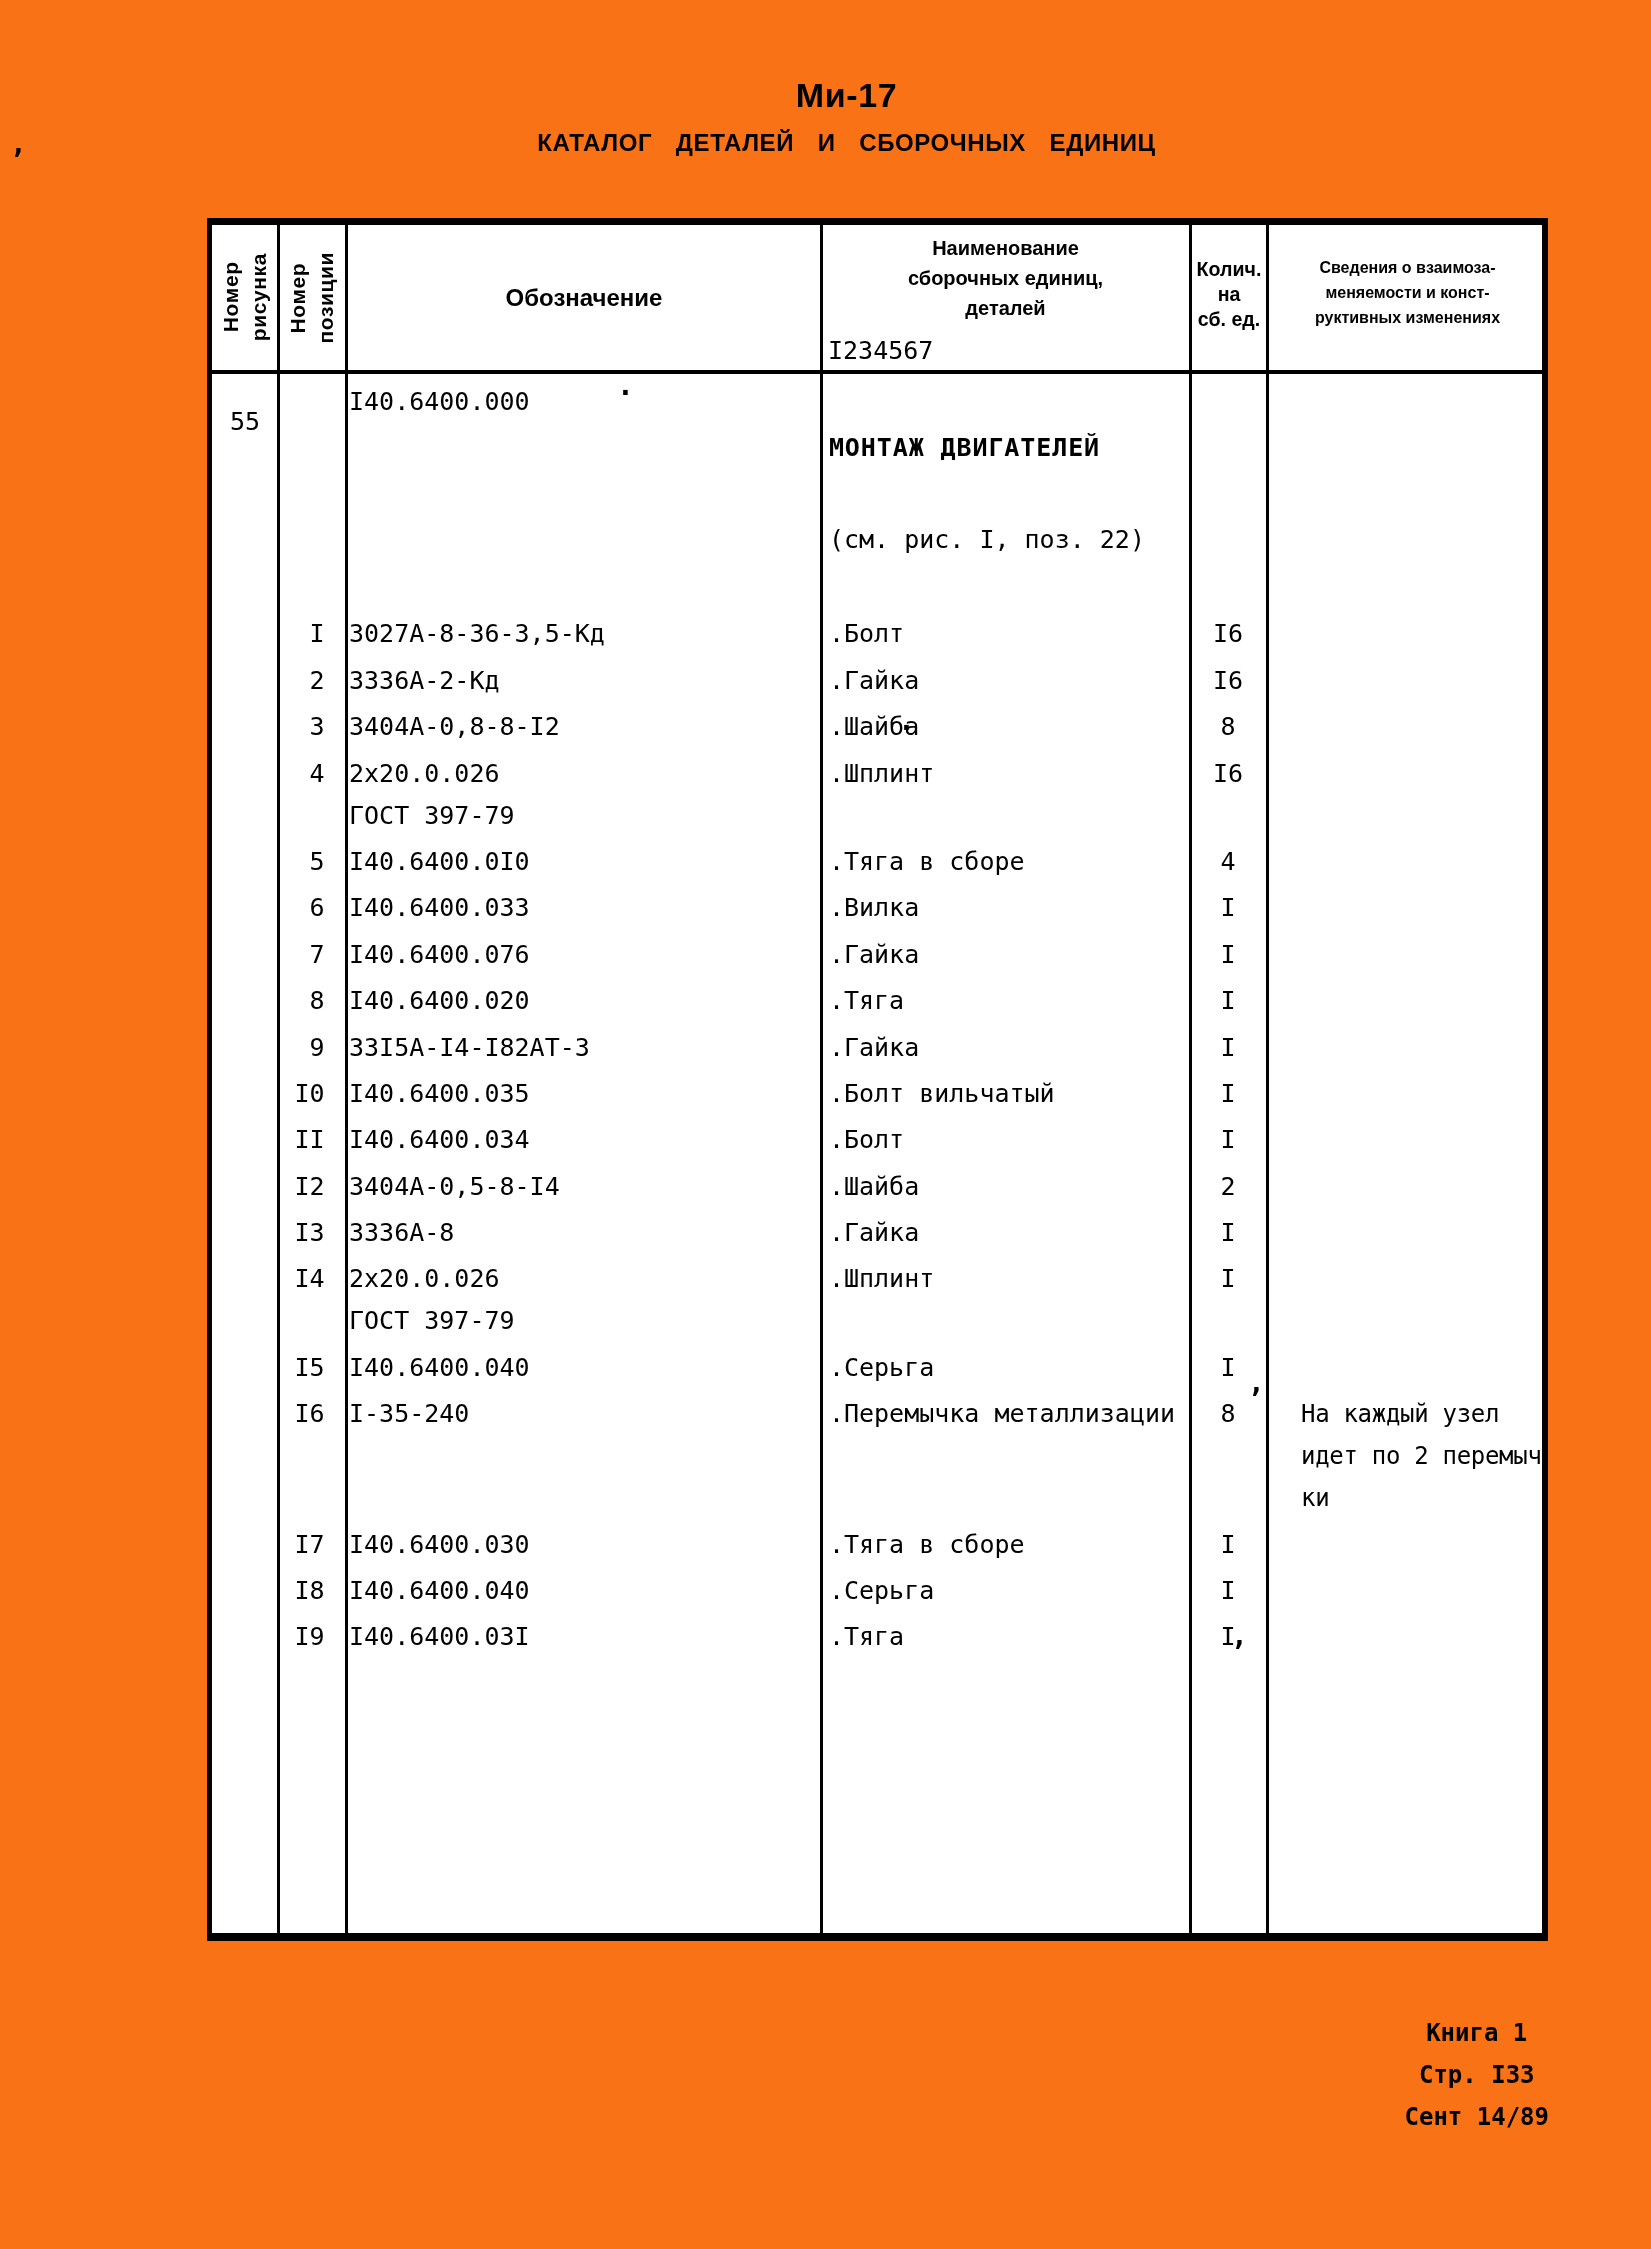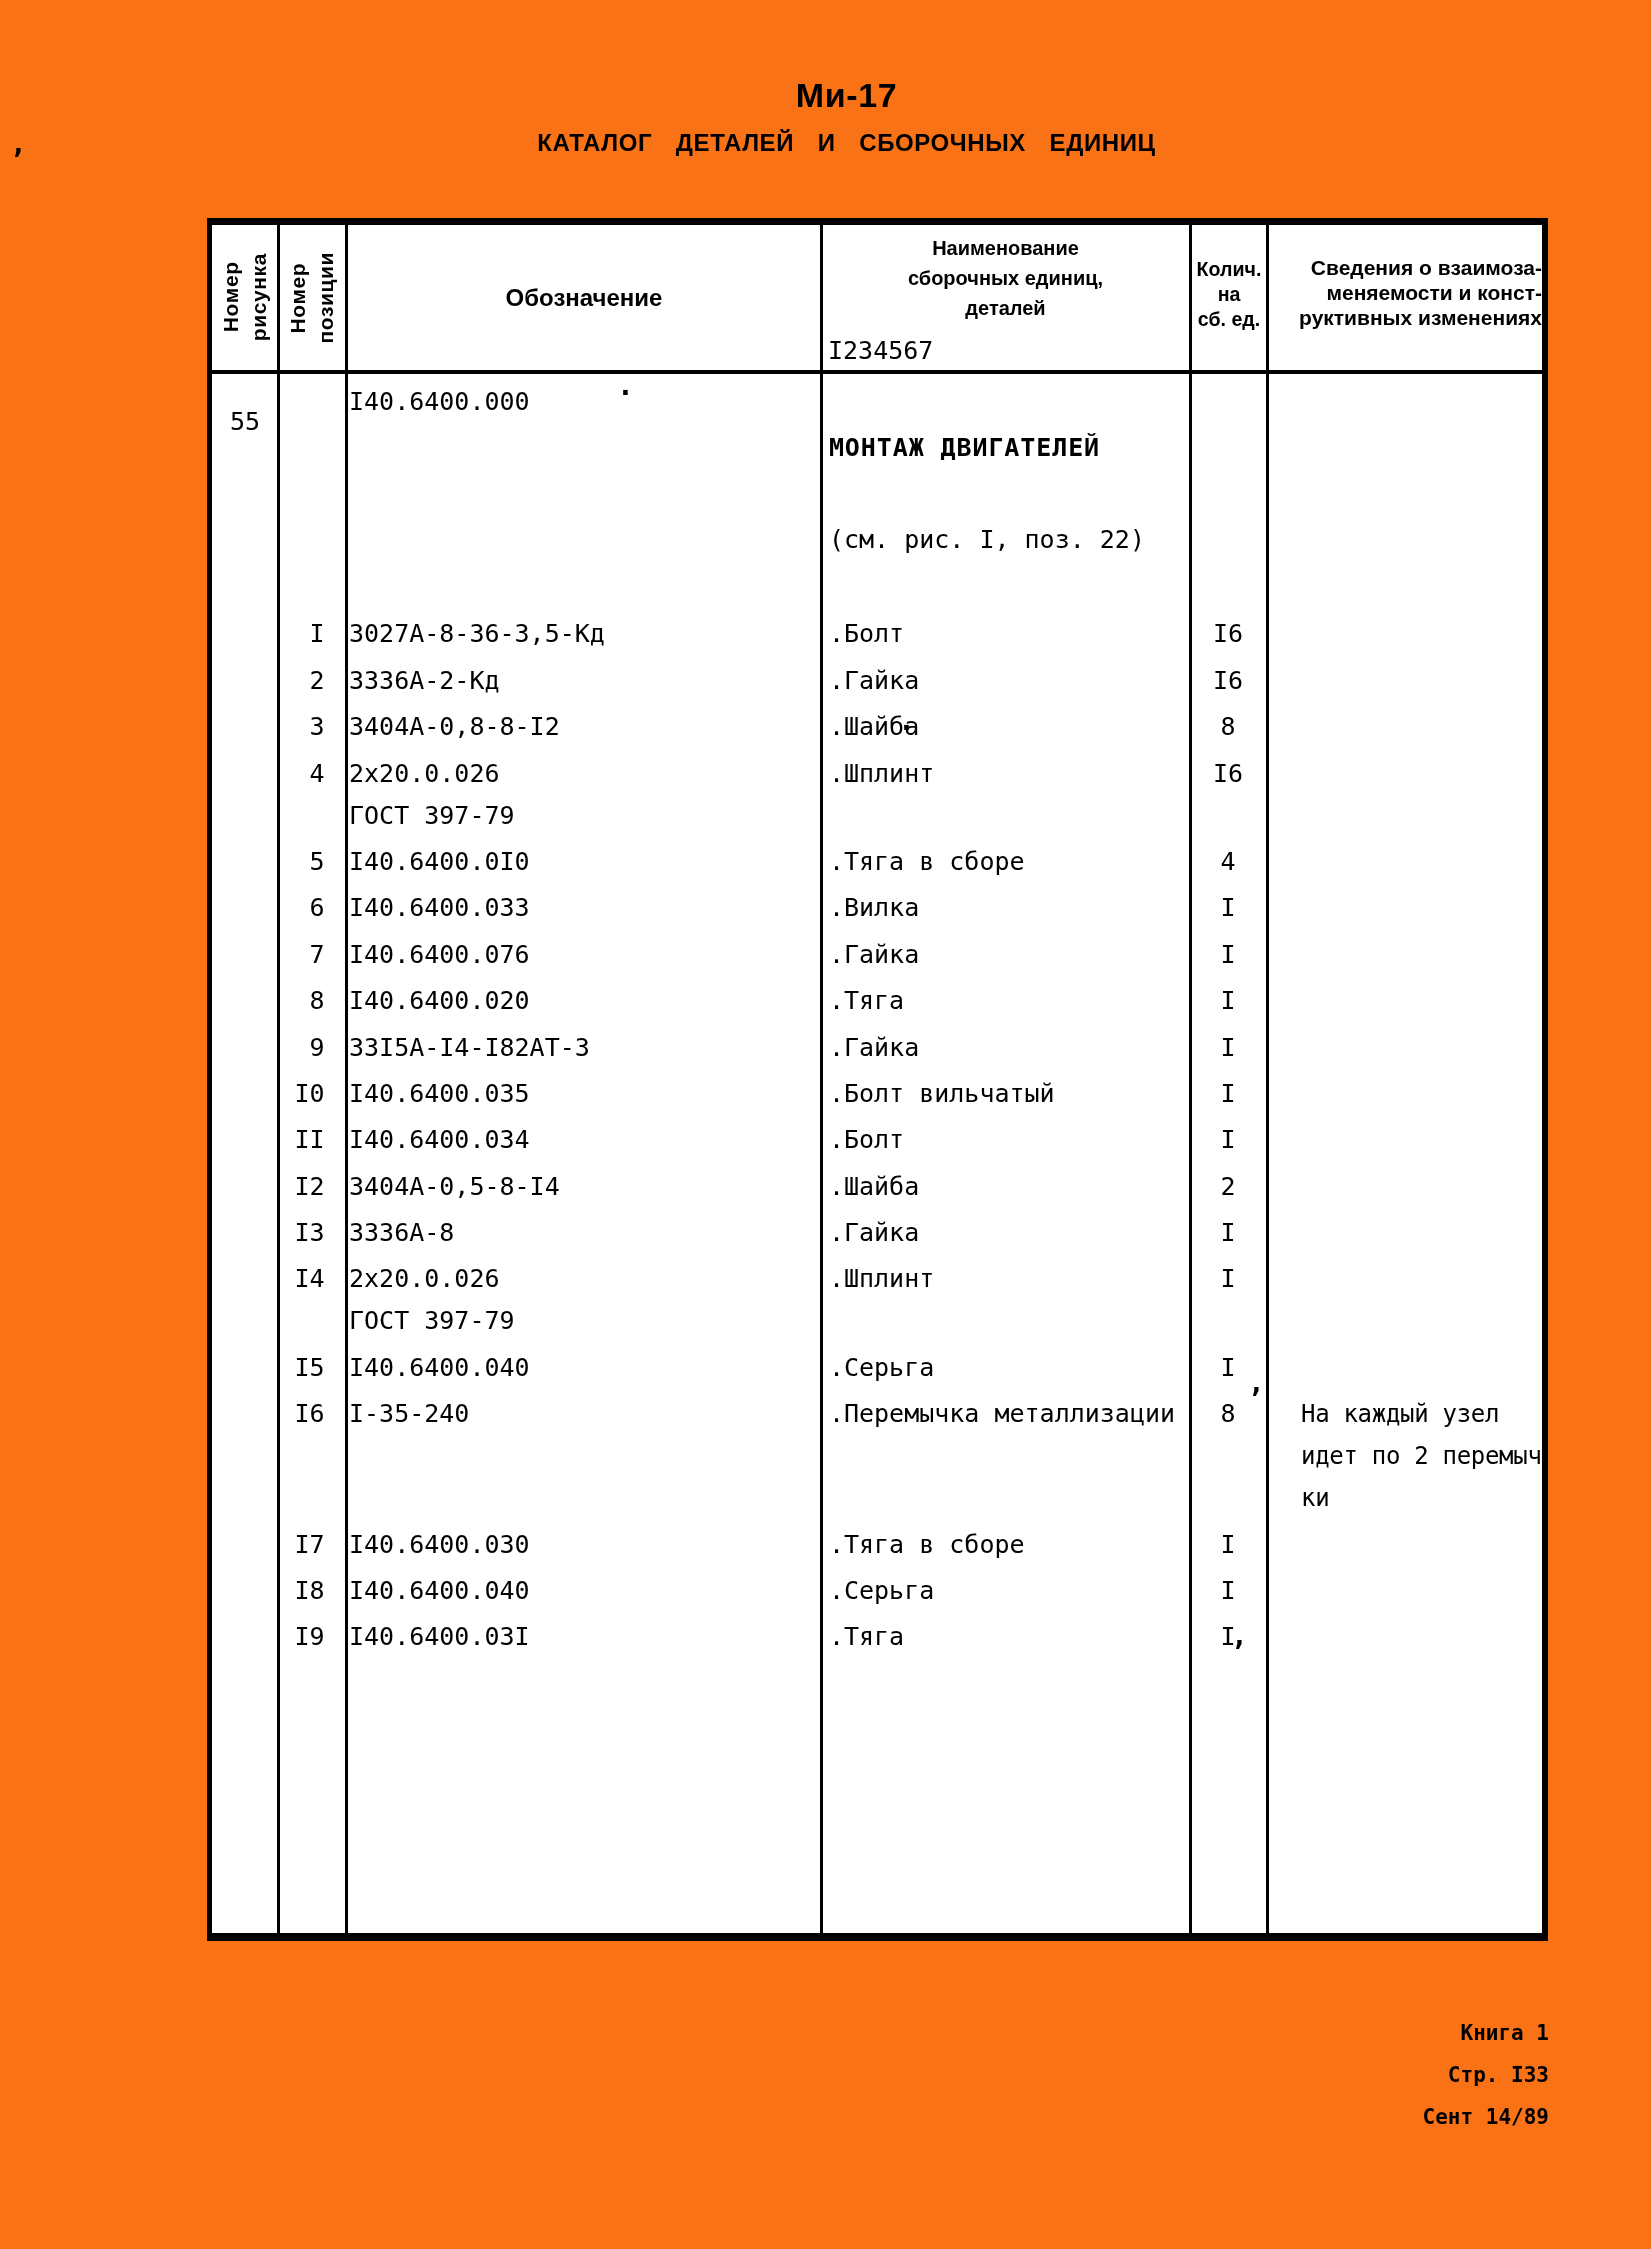--- a/index.html
+++ b/index.html
@@ -46,40 +46,40 @@
     font-size:21px;line-height:28px;text-align:center;letter-spacing:0.6px;}
   .h-desig{left:135px;width:474px;display:flex;align-items:center;justify-content:center;
     font-size:24px;}
   .h-name{left:609px;width:369px;padding-top:7.6px;text-align:center;
     font-size:20px;line-height:30px;white-space:pre-line;}
   .h-name-code{position:absolute;left:616px;top:111px;
     font-family:"DejaVu Sans Mono", monospace;font-weight:400;font-size:25px;}
   .h-qty{left:978px;width:78px;padding-top:32px;text-align:center;
     font-size:19.6px;line-height:25px;white-space:pre-line;}
   .h-notes{left:1056px;width:274px;padding-top:30px;padding-left:5px;box-sizing:border-box;
-    text-align:right;font-size:21px;line-height:25px;white-space:pre-line;letter-spacing:0;}
+    text-align:center;font-size:16px;line-height:25px;white-space:pre-line;letter-spacing:0;}
 
   
   .tbody{position:absolute;left:0;right:0;top:149px;bottom:0;padding-top:5px;overflow:hidden;}
   .row{display:grid;grid-template-columns:66px 68px 474px 369px 78px 274px;
     align-items:start;margin-bottom:4.4px;font-size:25px;line-height:42px;}
   .row.group{line-height:46px;margin-bottom:4.4px;}
   .c-fig{text-align:center;margin-top:20px;}
   .c-pos{text-align:right;padding-right:21.5px;}
   .c-desig{padding-left:3px;white-space:pre-line;}
   .c-name{padding-left:8.9px;white-space:pre-line;}
   .c-qty{text-align:center;}
   .c-note{padding-left:34px;white-space:pre;font-size:24px;letter-spacing:-0.3px;}
   .group-name{font-weight:700;letter-spacing:0.9px;}
   .group-ref{font-weight:400;letter-spacing:0;}
 
   
   .footer{
     position:absolute;right:103px;top:2012px;
-    text-align:right;font-weight:700;font-size:21px;line-height:42px;
+    text-align:center;font-weight:700;font-size:24px;line-height:42px;
     font-family:"DejaVu Sans Mono", monospace;
   }
 
   
   .stray{position:absolute;font-size:28px;line-height:28px;font-weight:700;
     font-family:"DejaVu Sans Mono", monospace;color:#000;}
 </style>
 </head>
 <body>
 

